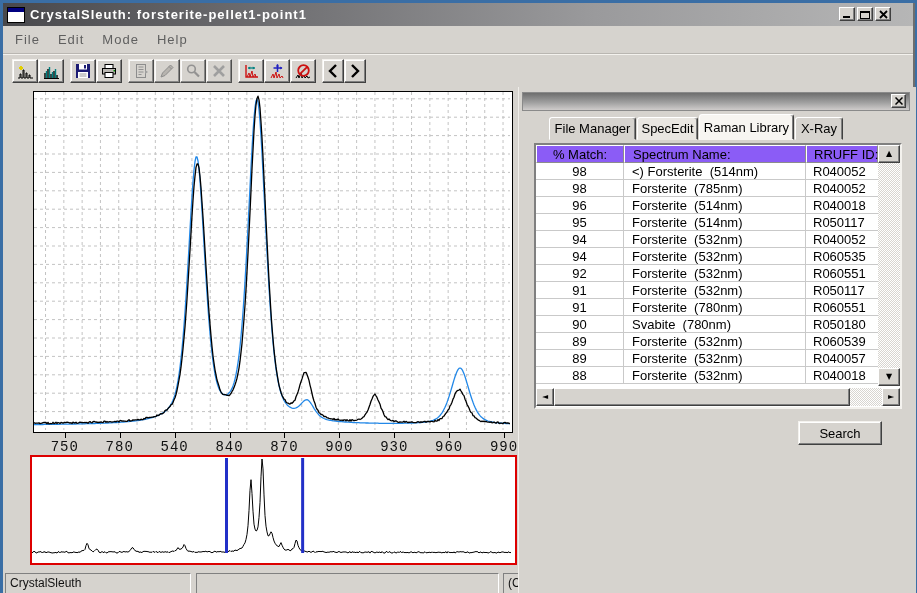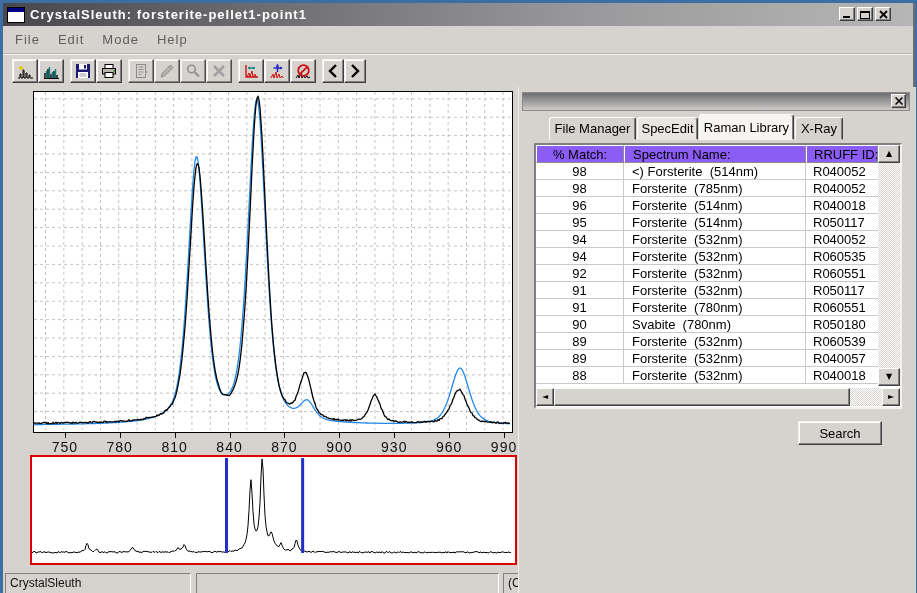--- a/index.html
+++ b/index.html
@@ -28,21 +28,21 @@
   .tbtn.gap{margin-left:6px;}
   .tbtn svg{display:block;}
 
   
   .content{position:absolute;left:0;top:84px;width:100%;height:506px;background:#d6d3ce;}
   .left-pane{position:absolute;left:0;top:0;width:515px;height:506px;overflow:hidden;}
 
   .plot-frame{position:absolute;left:30px;top:4px;width:478px;height:340px;background:#fff;border:1px solid #000;}
   .axis{position:absolute;left:30px;top:346px;width:485px;height:24px;}
   .tick{position:absolute;top:0;width:1px;height:5px;background:#000;}
-  .tick-label{position:absolute;top:6px;transform:translateX(-50%);font-size:14px;color:#111;letter-spacing:1px;white-space:nowrap;}
+  .tick-label{position:absolute;top:6px;transform:translateX(-50%);font-size:14px;color:#111;letter-spacing:1px;white-space:nowrap;font-family:Liberation Mono, monospace;}
 
   .overview-frame{position:absolute;left:27px;top:368px;width:483px;height:106px;background:#fff;border:2px solid #dd0000;}
 
   .statusbar{position:absolute;left:0;top:482px;width:515px;height:24px;}
   .status-panel{position:absolute;top:4px;height:28px;background:#d6d3ce;border:1px solid;border-color:#808080 #fff #fff #808080;font-size:12px;color:#111;padding:2px 0 0 4px;box-sizing:border-box;white-space:nowrap;overflow:hidden;}
 
   
   .right-panel{position:absolute;left:515px;top:0;width:397px;height:506px;background:#d6d3ce;border-left:1px solid #f0eeea;}
   .panel-grip{position:absolute;left:3px;top:5px;width:388px;height:19px;background:linear-gradient(to bottom,#6e6e6e,#9f9f9f 55%,#cfcccb);border:1px solid #8a8a8a;box-sizing:border-box;}
   .panel-close{position:absolute;right:10px;top:7px;width:15px;height:14px;background:#d6d3ce;border:1px solid;border-color:#fff #404040 #404040 #fff;box-shadow:inset -1px -1px 0 #808080;display:flex;align-items:center;justify-content:center;padding:0;}
@@ -260,21 +260,21 @@
               <path d="M0 332.5 L1 332.5 L2 332.5 L3 332.5 L4 332.5 L5 332.5 L6 332.5 L7 332.5 L8 332.5 L9 332.5 L10 332.4 L11 332.4 L12 332.4 L13 332.4 L14 332.4 L15 332.4 L16 332.4 L17 332.4 L18 332.4 L19 332.3 L20 332.3 L21 332.3 L22 332.3 L23 332.3 L24 332.3 L25 332.3 L26 332.2 L27 332.2 L28 332.2 L29 332.2 L30 332.2 L31 332.2 L32 332.1 L33 332.1 L34 332.1 L35 332.1 L36 332.1 L37 332.1 L38 332.0 L39 332.0 L40 332.0 L41 332.0 L42 332.0 L43 331.9 L44 331.9 L45 331.9 L46 331.9 L47 331.9 L48 331.8 L49 331.8 L50 331.8 L51 331.8 L52 331.7 L53 331.7 L54 331.7 L55 331.7 L56 331.6 L57 331.6 L58 331.6 L59 331.5 L60 331.5 L61 331.5 L62 331.4 L63 331.4 L64 331.4 L65 331.3 L66 331.3 L67 331.3 L68 331.2 L69 331.2 L70 331.1 L71 331.1 L72 331.1 L73 331.0 L74 331.0 L75 330.9 L76 330.9 L77 330.8 L78 330.8 L79 330.7 L80 330.7 L81 330.6 L82 330.5 L83 330.5 L84 330.4 L85 330.3 L86 330.3 L87 330.2 L88 330.1 L89 330.1 L90 330.0 L91 329.9 L92 329.8 L93 329.7 L94 329.6 L95 329.5 L96 329.4 L97 329.3 L98 329.2 L99 329.1 L100 329.0 L101 328.9 L102 328.8 L103 328.6 L104 328.5 L105 328.3 L106 328.2 L107 328.0 L108 327.9 L109 327.7 L110 327.5 L111 327.3 L112 327.1 L113 326.9 L114 326.7 L115 326.4 L116 326.2 L117 325.9 L118 325.6 L119 325.3 L120 325.0 L121 324.6 L122 324.3 L123 323.9 L124 323.5 L125 323.0 L126 322.5 L127 322.0 L128 321.4 L129 320.8 L130 320.2 L131 319.4 L132 318.6 L133 317.7 L134 316.6 L135 315.4 L136 314.0 L137 312.4 L138 310.5 L139 308.2 L140 305.6 L141 302.4 L142 298.6 L143 294.1 L144 288.7 L145 282.5 L146 275.2 L147 266.7 L148 257.0 L149 246.0 L150 233.6 L151 220.0 L152 205.2 L153 189.2 L154 172.4 L155 155.1 L156 137.5 L157 120.4 L158 104.2 L159 89.8 L160 78.0 L161 69.5 L162 65.0 L163 64.8 L164 69.0 L165 77.1 L166 88.5 L167 102.6 L168 118.4 L169 135.2 L170 152.4 L171 169.4 L172 185.9 L173 201.5 L174 216.1 L175 229.3 L176 241.3 L177 251.9 L178 261.2 L179 269.3 L180 276.2 L181 282.0 L182 286.8 L183 290.8 L184 294.1 L185 296.7 L186 298.7 L187 300.3 L188 301.4 L189 302.2 L190 302.7 L191 302.9 L192 302.9 L193 302.6 L194 302.0 L195 301.1 L196 299.9 L197 298.4 L198 296.4 L199 293.9 L200 290.9 L201 287.1 L202 282.6 L203 277.2 L204 270.8 L205 263.3 L206 254.5 L207 244.4 L208 232.9 L209 220.0 L210 205.6 L211 189.8 L212 172.6 L213 154.3 L214 135.0 L215 115.2 L216 95.2 L217 75.5 L218 56.9 L219 40.2 L220 26.0 L221 15.4 L222 8.9 L223 7.1 L224 10.0 L225 17.6 L226 29.2 L227 44.1 L228 61.5 L229 80.6 L230 100.6 L231 120.8 L232 140.8 L233 160.1 L234 178.4 L235 195.6 L236 211.4 L237 225.8 L238 238.7 L239 250.2 L240 260.3 L241 269.2 L242 276.8 L243 283.3 L244 288.9 L245 293.7 L246 297.7 L247 301.0 L248 303.9 L249 306.3 L250 308.3 L251 310.0 L252 311.4 L253 312.7 L254 313.7 L255 314.5 L256 315.2 L257 315.7 L258 316.1 L259 316.3 L260 316.3 L261 316.1 L262 315.8 L263 315.4 L264 314.7 L265 313.9 L266 313.0 L267 312.0 L268 310.9 L269 309.9 L270 308.9 L271 308.2 L272 307.8 L273 307.7 L274 308.1 L275 308.9 L276 310.1 L277 311.5 L278 313.0 L279 314.6 L280 316.3 L281 317.8 L282 319.3 L283 320.7 L284 321.9 L285 323.0 L286 323.9 L287 324.7 L288 325.4 L289 326.0 L290 326.5 L291 326.9 L292 327.3 L293 327.6 L294 327.8 L295 328.1 L296 328.3 L297 328.4 L298 328.6 L299 328.8 L300 328.9 L301 329.0 L302 329.1 L303 329.3 L304 329.4 L305 329.5 L306 329.6 L307 329.7 L308 329.7 L309 329.8 L310 329.9 L311 330.0 L312 330.0 L313 330.1 L314 330.2 L315 330.2 L316 330.3 L317 330.4 L318 330.4 L319 330.5 L320 330.5 L321 330.6 L322 330.6 L323 330.7 L324 330.7 L325 330.7 L326 330.8 L327 330.8 L328 330.8 L329 330.9 L330 330.9 L331 330.9 L332 331.0 L333 331.0 L334 331.0 L335 331.1 L336 331.1 L337 331.1 L338 331.1 L339 331.2 L340 331.2 L341 331.2 L342 331.2 L343 331.2 L344 331.2 L345 331.3 L346 331.3 L347 331.3 L348 331.3 L349 331.3 L350 331.3 L351 331.3 L352 331.3 L353 331.3 L354 331.3 L355 331.3 L356 331.3 L357 331.3 L358 331.3 L359 331.3 L360 331.3 L361 331.3 L362 331.3 L363 331.3 L364 331.3 L365 331.3 L366 331.3 L367 331.3 L368 331.3 L369 331.3 L370 331.2 L371 331.2 L372 331.2 L373 331.2 L374 331.1 L375 331.1 L376 331.1 L377 331.0 L378 331.0 L379 331.0 L380 330.9 L381 330.9 L382 330.8 L383 330.8 L384 330.7 L385 330.6 L386 330.5 L387 330.5 L388 330.4 L389 330.3 L390 330.2 L391 330.0 L392 329.9 L393 329.8 L394 329.6 L395 329.4 L396 329.2 L397 328.9 L398 328.6 L399 328.3 L400 327.9 L401 327.4 L402 326.9 L403 326.2 L404 325.4 L405 324.5 L406 323.5 L407 322.2 L408 320.8 L409 319.2 L410 317.3 L411 315.3 L412 312.9 L413 310.4 L414 307.6 L415 304.6 L416 301.4 L417 298.1 L418 294.7 L419 291.3 L420 287.9 L421 284.8 L422 281.9 L423 279.5 L424 277.6 L425 276.4 L426 276.0 L427 276.4 L428 277.5 L429 279.4 L430 281.8 L431 284.6 L432 287.8 L433 291.1 L434 294.5 L435 298.0 L436 301.3 L437 304.5 L438 307.5 L439 310.3 L440 312.9 L441 315.3 L442 317.4 L443 319.3 L444 320.9 L445 322.4 L446 323.6 L447 324.7 L448 325.6 L449 326.4 L450 327.1 L451 327.7 L452 328.2 L453 328.6 L454 329.0 L455 329.3 L456 329.5 L457 329.8 L458 330.0 L459 330.2 L460 330.3 L461 330.5 L462 330.6 L463 330.7 L464 330.8 L465 330.9 L466 331.0 L467 331.1 L468 331.2 L469 331.3 L470 331.4 L471 331.4 L472 331.5 L473 331.6 L474 331.6 L475 331.7 L476 331.7 " fill="none" stroke="#2288e8" stroke-width="1.3" stroke-linejoin="round"></path>
               <path d="M0 330.5 L1 331.3 L2 331.2 L3 331.2 L4 331.1 L5 330.9 L6 331.6 L7 331.3 L8 331.2 L9 330.6 L10 330.5 L11 330.5 L12 330.5 L13 331.8 L14 330.4 L15 332.0 L16 331.5 L17 331.6 L18 331.6 L19 330.3 L20 331.7 L21 331.2 L22 330.3 L23 331.5 L24 330.5 L25 330.8 L26 331.6 L27 330.4 L28 330.6 L29 331.2 L30 330.5 L31 330.5 L32 330.6 L33 330.2 L34 330.4 L35 330.7 L36 331.1 L37 330.7 L38 331.5 L39 330.1 L40 330.7 L41 331.1 L42 330.3 L43 331.3 L44 331.1 L45 330.7 L46 330.2 L47 330.3 L48 330.5 L49 330.7 L50 330.6 L51 330.5 L52 330.6 L53 330.4 L54 331.2 L55 330.1 L56 329.6 L57 330.5 L58 330.8 L59 329.7 L60 329.5 L61 329.7 L62 330.3 L63 329.9 L64 330.7 L65 330.1 L66 330.4 L67 329.9 L68 330.4 L69 330.6 L70 329.2 L71 329.2 L72 330.3 L73 329.5 L74 330.2 L75 329.8 L76 329.5 L77 329.8 L78 330.1 L79 329.9 L80 329.7 L81 329.4 L82 329.9 L83 329.1 L84 329.1 L85 330.0 L86 328.5 L87 328.6 L88 329.1 L89 329.0 L90 329.1 L91 329.2 L92 329.4 L93 329.4 L94 328.5 L95 327.7 L96 329.0 L97 328.8 L98 328.6 L99 327.9 L100 328.2 L101 327.9 L102 327.9 L103 327.8 L104 327.3 L105 327.8 L106 327.9 L107 327.2 L108 327.6 L109 327.5 L110 326.5 L111 326.9 L112 325.5 L113 325.3 L114 325.8 L115 325.5 L116 325.3 L117 325.4 L118 325.2 L119 325.2 L120 324.6 L121 324.6 L122 324.3 L123 323.0 L124 323.7 L125 323.2 L126 322.1 L127 321.6 L128 321.8 L129 321.3 L130 320.4 L131 318.6 L132 318.0 L133 318.1 L134 316.5 L135 315.4 L136 314.6 L137 312.7 L138 312.4 L139 310.6 L140 307.7 L141 305.7 L142 302.5 L143 298.5 L144 293.3 L145 287.8 L146 282.4 L147 275.2 L148 266.5 L149 256.6 L150 245.9 L151 235.0 L152 221.2 L153 207.2 L154 191.0 L155 174.5 L156 158.2 L157 141.1 L158 123.7 L159 108.3 L160 94.4 L161 84.1 L162 75.4 L163 72.0 L164 72.0 L165 75.8 L166 84.3 L167 95.8 L168 110.5 L169 125.2 L170 141.2 L171 158.1 L172 174.6 L173 190.5 L174 206.1 L175 220.2 L176 232.1 L177 243.9 L178 254.5 L179 264.0 L180 271.2 L181 277.8 L182 282.8 L183 288.0 L184 291.0 L185 294.1 L186 297.8 L187 300.0 L188 301.5 L189 302.4 L190 302.7 L191 302.5 L192 302.8 L193 303.4 L194 303.3 L195 303.7 L196 302.7 L197 301.5 L198 299.5 L199 297.8 L200 295.6 L201 292.8 L202 289.7 L203 286.2 L204 281.5 L205 276.1 L206 269.2 L207 260.4 L208 251.4 L209 239.3 L210 226.8 L211 213.3 L212 197.6 L213 179.8 L214 161.3 L215 140.8 L216 120.1 L217 98.7 L218 76.7 L219 57.7 L220 38.8 L221 24.0 L222 12.8 L223 6.4 L224 4.2 L225 7.8 L226 16.1 L227 30.2 L228 45.9 L229 65.1 L230 86.4 L231 107.1 L232 128.6 L233 148.9 L234 169.0 L235 188.3 L236 204.6 L237 221.0 L238 235.0 L239 246.9 L240 258.2 L241 266.8 L242 274.9 L243 281.7 L244 287.6 L245 293.1 L246 296.8 L247 300.2 L248 303.2 L249 305.1 L250 307.1 L251 307.5 L252 310.0 L253 310.8 L254 311.1 L255 311.8 L256 312.0 L257 310.8 L258 311.3 L259 310.3 L260 308.8 L261 308.2 L262 304.8 L263 302.4 L264 299.9 L265 296.6 L266 292.7 L267 289.7 L268 286.9 L269 283.6 L270 280.6 L271 280.7 L272 280.3 L273 282.6 L274 285.3 L275 288.4 L276 293.1 L277 296.9 L278 301.5 L279 305.8 L280 309.0 L281 311.5 L282 315.2 L283 317.2 L284 318.2 L285 320.7 L286 321.3 L287 322.5 L288 322.5 L289 323.2 L290 324.5 L291 324.5 L292 324.6 L293 325.8 L294 325.8 L295 326.3 L296 326.6 L297 326.9 L298 326.8 L299 327.6 L300 326.5 L301 327.8 L302 327.3 L303 328.1 L304 327.0 L305 328.2 L306 328.1 L307 328.4 L308 328.0 L309 328.6 L310 327.9 L311 327.8 L312 328.8 L313 327.7 L314 328.6 L315 329.0 L316 327.7 L317 329.0 L318 327.7 L319 328.2 L320 328.6 L321 328.3 L322 328.4 L323 328.0 L324 327.3 L325 327.0 L326 327.5 L327 327.0 L328 326.3 L329 325.1 L330 324.7 L331 322.8 L332 321.4 L333 320.2 L334 318.0 L335 315.3 L336 312.5 L337 309.2 L338 306.9 L339 304.4 L340 303.1 L341 302.0 L342 303.8 L343 305.4 L344 308.0 L345 310.0 L346 312.2 L347 316.2 L348 317.6 L349 319.8 L350 322.8 L351 324.6 L352 324.8 L353 326.3 L354 327.6 L355 327.0 L356 328.2 L357 328.6 L358 328.8 L359 328.3 L360 329.6 L361 329.0 L362 328.9 L363 329.5 L364 330.3 L365 330.3 L366 329.8 L367 330.1 L368 330.2 L369 330.1 L370 329.2 L371 330.2 L372 329.4 L373 330.0 L374 330.7 L375 330.2 L376 330.4 L377 330.0 L378 329.8 L379 330.3 L380 330.6 L381 330.7 L382 330.7 L383 330.0 L384 329.6 L385 330.0 L386 330.6 L387 329.7 L388 330.4 L389 329.9 L390 329.5 L391 329.3 L392 330.3 L393 329.4 L394 329.5 L395 329.4 L396 330.0 L397 329.3 L398 329.3 L399 329.7 L400 329.8 L401 328.3 L402 329.2 L403 329.2 L404 327.6 L405 328.5 L406 326.7 L407 326.6 L408 326.5 L409 324.5 L410 324.2 L411 322.5 L412 321.2 L413 320.0 L414 318.0 L415 317.1 L416 313.9 L417 312.6 L418 310.3 L419 307.1 L420 305.3 L421 302.0 L422 300.1 L423 298.9 L424 298.4 L425 298.1 L426 297.1 L427 299.0 L428 300.6 L429 302.6 L430 303.6 L431 307.2 L432 309.3 L433 312.3 L434 314.1 L435 316.0 L436 318.8 L437 320.5 L438 320.9 L439 323.7 L440 323.9 L441 325.6 L442 326.0 L443 326.9 L444 327.8 L445 328.3 L446 329.0 L447 329.6 L448 329.2 L449 329.6 L450 329.1 L451 329.6 L452 329.4 L453 329.9 L454 330.2 L455 330.2 L456 330.3 L457 329.8 L458 330.8 L459 330.7 L460 330.2 L461 330.7 L462 331.3 L463 330.1 L464 330.0 L465 331.3 L466 331.5 L467 331.0 L468 331.3 L469 331.5 L470 330.6 L471 330.4 L472 331.1 L473 331.0 L474 330.9 L475 331.3 L476 331.5 " fill="none" stroke="#000000" stroke-width="1.3" stroke-linejoin="round"></path>
             </svg>
         </div>
         <div class="axis" id="axis">
             <div class="tick" style="left: 31.8301px;"></div>
             <span class="tick-label" style="left: 31.8301px;">750</span>
             <div class="tick" style="left: 86.732px;"></div>
             <span class="tick-label" style="left: 86.732px;">780</span>
             <div class="tick" style="left: 141.634px;"></div>
-            <span class="tick-label" style="left: 141.634px;">810</span>
+            <span class="tick-label" style="left: 141.634px;">540</span>
             <div class="tick" style="left: 196.536px;"></div>
             <span class="tick-label" style="left: 196.536px;">840</span>
             <div class="tick" style="left: 251.438px;"></div>
             <span class="tick-label" style="left: 251.438px;">870</span>
             <div class="tick" style="left: 306.34px;"></div>
             <span class="tick-label" style="left: 306.34px;">900</span>
             <div class="tick" style="left: 361.242px;"></div>
             <span class="tick-label" style="left: 361.242px;">930</span>
             <div class="tick" style="left: 416.144px;"></div>
             <span class="tick-label" style="left: 416.144px;">960</span>

